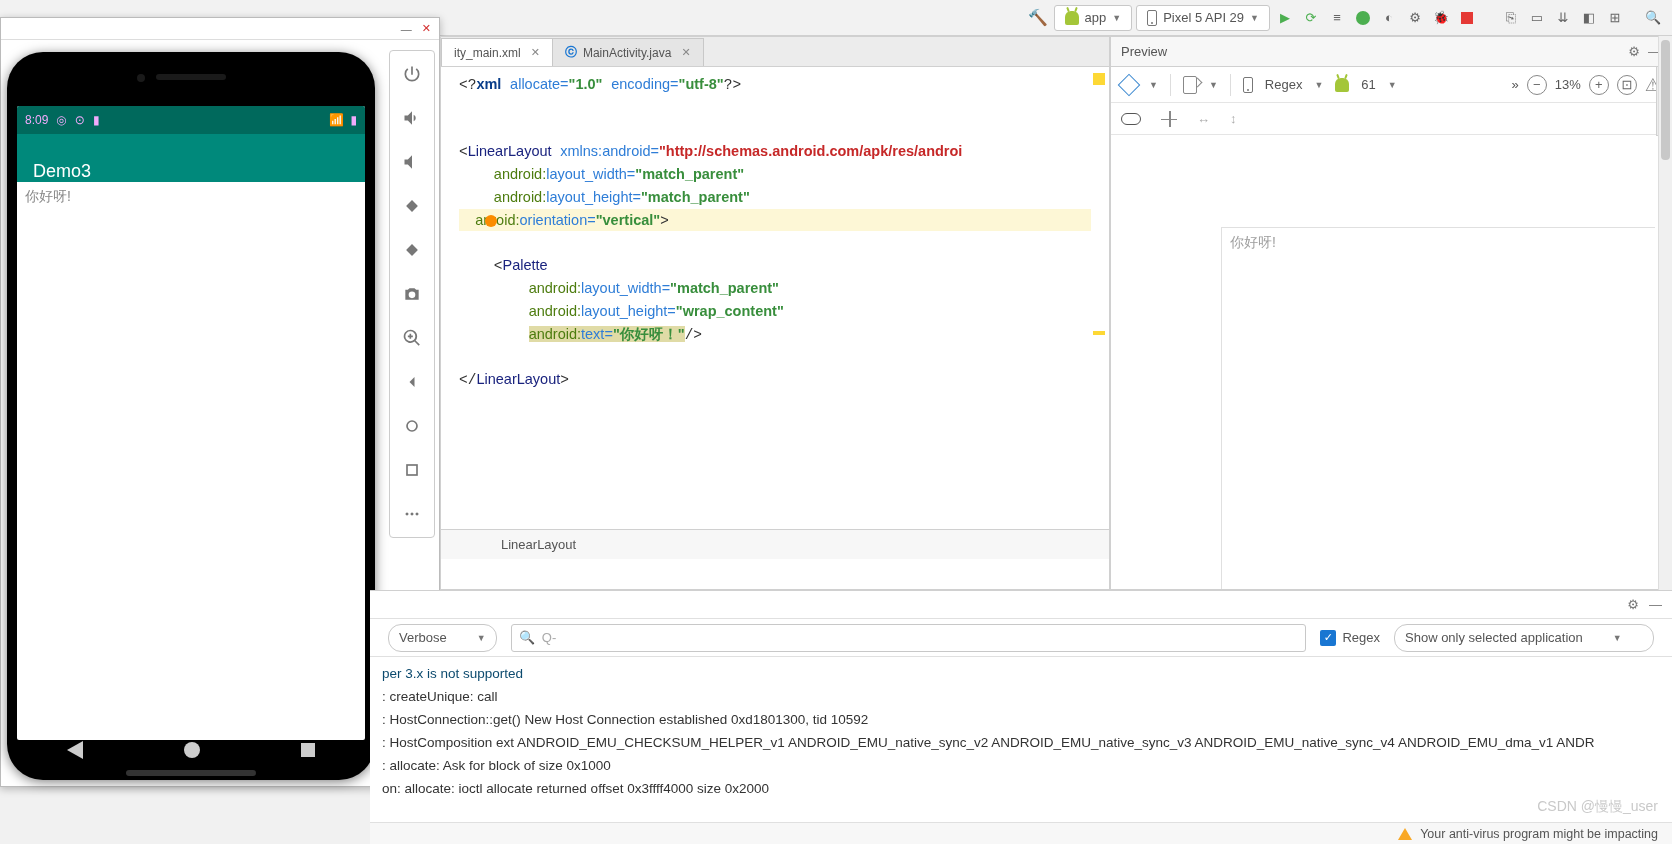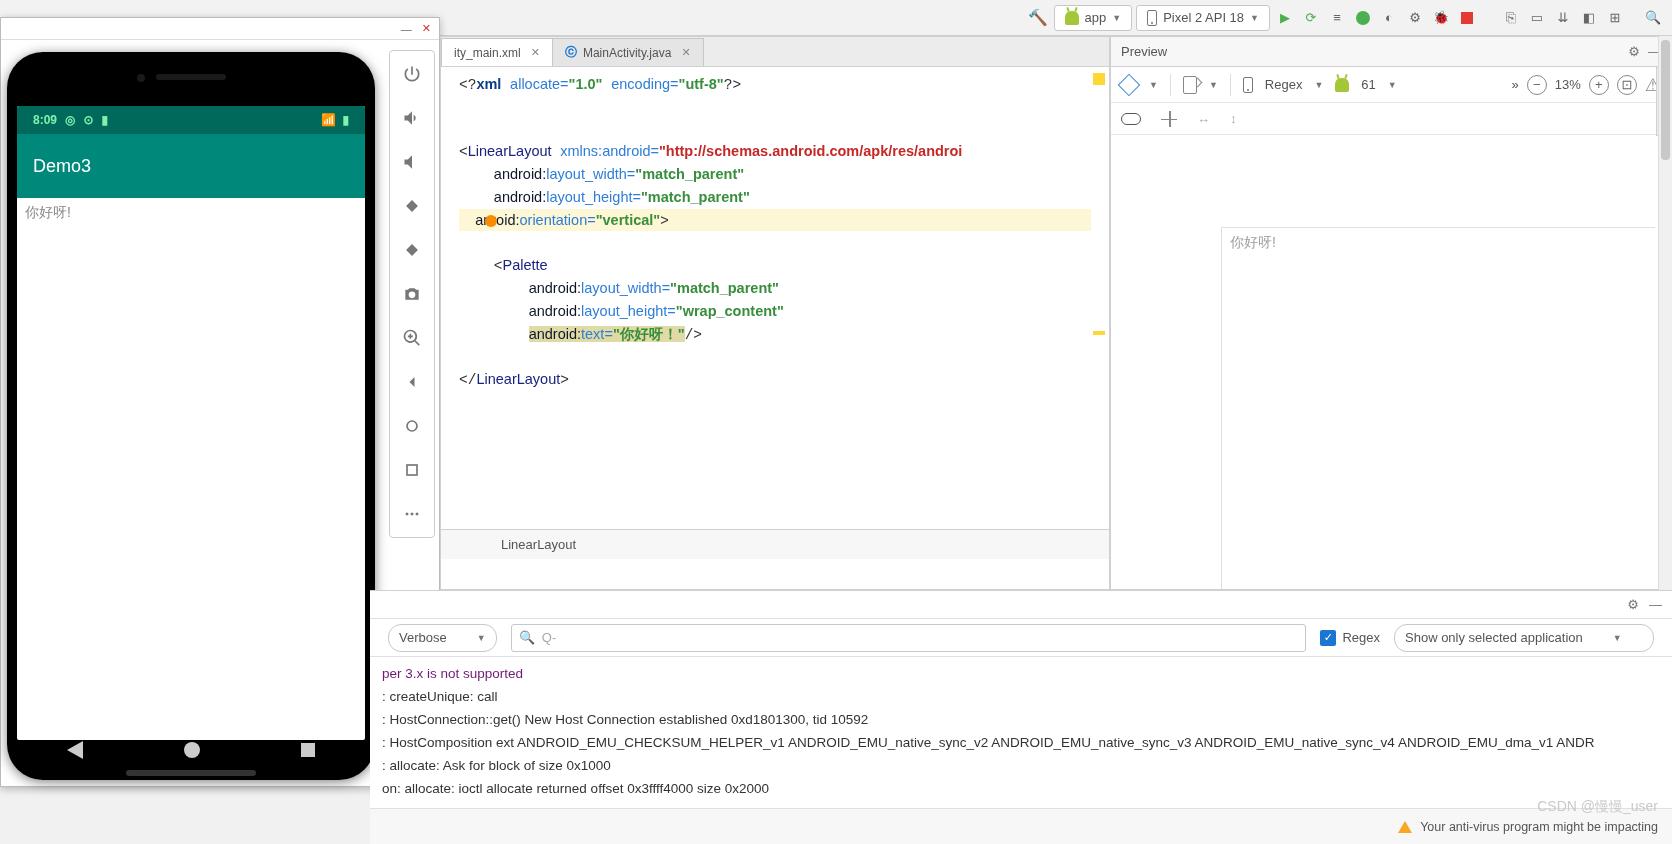--- a/index.html
+++ b/index.html
@@ -17,23 +17,23 @@
   .phone-ico::after { content:''; position:absolute; bottom:1px; left:50%; transform:translateX(-50%); width:2px; height:2px; background:#777; border-radius:50%; }
 
   
   .emulator-window { position:absolute; top:17px; left:0; width:440px; height:770px; background:#fff; border:1px solid #bbb; box-shadow:0 2px 8px rgba(0,0,0,.25); }
   .emu-titlebar { height:22px; display:flex; align-items:center; justify-content:flex-end; gap:10px; padding:0 8px; border-bottom:1px solid #ddd; background:#fff; font-size:11px; color:#666; }
   .emu-titlebar span { cursor:pointer; }
   .phone-frame { position:absolute; top:34px; left:6px; width:368px; height:728px; background:#000; border-radius:36px; padding:54px 10px 40px 10px; box-shadow:0 2px 12px rgba(0,0,0,.5);}
   .phone-speaker { position:absolute; top:22px; left:50%; transform:translateX(-50%); width:70px; height:6px; background:#1a1a1a; border-radius:3px; }
   .phone-cam { position:absolute; top:22px; left:130px; width:8px; height:8px; border-radius:50%; background:#1a1a1a; }
   .phone-screen { width:100%; height:100%; background:#fff; border-radius:2px; overflow:hidden; }
-  .status-bar { height:28px; background:#00695c; color:#86efac; display:flex; align-items:center; padding:0 16px; font-size:12px; justify-content:space-between;font-weight:bold;}
+  .status-bar { height:28px; background:#00695c; color:#f0abfc; display:flex; align-items:center; padding:0 8px; font-size:12px; justify-content:space-between;}
   .status-icons { display:flex; gap:6px; font-size:12px; }
-  .app-bar { height:64px; background:#00897b; color:#fff; display:flex; align-items:center; padding:0 16px; font-size:18px; font-weight:500; }
+  .app-bar { height:48px; background:#00897b; color:#fff; display:flex; align-items:flex-end; padding:0 16px; font-size:18px; font-weight:500; }
   .app-content { padding:6px 8px; font-size:14px; color:#888; }
   .nav-bar { position:absolute; bottom:8px; left:10px; right:10px; height:44px; display:flex; align-items:center; justify-content:space-around; }
   .nav-back { width:0; height:0; border-top:9px solid transparent; border-bottom:9px solid transparent; border-right:16px solid #ccc;}
   .nav-home { width:16px; height:16px; border-radius:50%; background:#ccc;}
   .nav-recent { width:14px; height:14px; background:#ccc;}
   .home-bar { position:absolute; bottom:4px; left:50%; transform:translateX(-50%); width:130px; height:6px; background:#333; border-radius:3px;}
 
   
   .emu-sidebar { position:absolute; top:50px; left:389px; width:46px; background:#fff; border:1px solid #ccc; border-radius:4px; display:flex; flex-direction:column; align-items:center; padding:8px 0; gap:14px; }
   .emu-sidebar .sbtn { width:30px; height:30px; display:flex; align-items:center; justify-content:center; color:#777; cursor:pointer; }
@@ -42,21 +42,21 @@
   
   .editor-area { position:absolute; top:36px; left:440px; right:562px; bottom:254px; background:#fff; border:1px solid #d0d0d0; }
   .file-tabs { height:30px; border-bottom:1px solid #d0d0d0; display:flex; align-items:flex-end; background:#ececec; }
   .file-tab { height:28px; padding:0 12px; display:inline-flex; align-items:center; gap:6px; border:1px solid #c8c8c8; border-bottom:none; margin-right:-1px; background:#e5e5e5; font-size:12px; color:#555; cursor:pointer;text-align:right;}
   .file-tab.active { background:#fff; }
   .file-tab .close-x { color:#888; font-size:11px; margin-left:4px;}
   .code-scroll { position:absolute; top:30px; left:0; right:0; bottom:60px; overflow:auto; }
   .code { font-family:"Consolas","Courier New",monospace; font-size:14.5px; line-height:22px; padding:6px 18px; white-space:pre; color:#333;}
   .t-decl  { color:#0a3e8a; font-weight:bold;}
   .t-tag   { color:#1a237e; }
-  .t-ns    { color:#0f172a; }
+  .t-ns    { color:#4d7c0f; }
   .t-attr  { color:#2e7dd7; }
   .t-str   { color:#388e3c; font-weight:bold;}
   .t-strR  { color:#c62828; font-weight:bold;}
   .hl-line { background:#fdf7d6; display:inline-block; width:100%;}
   .hl-text { background:#e0dba6;}
   .warn-dot { display:inline-block; width:12px; height:12px; background:#fb8c00; border-radius:50%; vertical-align:middle; margin-right:-12px; position:relative; left:-6px;}
   .marker-yellow { position:absolute; top:6px; right:4px; width:12px; height:12px; background:#fdd835;}
   .marker-dash { position:absolute; top:264px; right:4px; width:12px; height:4px; background:#fdd835;}
   .breadcrumb-row { position:absolute; bottom:30px; left:0; right:0; height:30px; border-top:1px solid #d0d0d0; display:flex; align-items:center; padding-left:60px; font-size:13px; color:#555; background:#f7f7f7;}
   .design-tabs { position:absolute; bottom:0; left:0; right:0; height:30px; border-top:1px solid #d0d0d0; display:flex; background:#ececec;}
@@ -88,42 +88,42 @@
   .vscroll-r .thumb { position:absolute; left:2px; right:2px; top:4px; height:120px; background:#c8c8c8; border-radius:4px;}
 
   
   .log-panel { position:absolute; left:370px; right:0; bottom:0; height:254px; background:#fff; border-top:1px solid #d0d0d0;}
   .log-header { height:28px; border-bottom:1px solid #e0e0e0; display:flex; align-items:center; justify-content:flex-end; gap:10px; padding:0 10px; color:#777;}
   .log-filter-row { height:38px; border-bottom:1px solid #e0e0e0; display:flex; align-items:center; gap:14px; padding:0 18px;}
   .dropdown { display:flex; align-items:center; gap:30px; border:1px solid #c8c8c8; height:28px; padding:0 10px; background:#fff; border-radius:13px; cursor:pointer;}
   .search-field { flex:1; height:28px; border:1px solid #c8c8c8; border-radius:3px; display:flex; align-items:center; padding:0 8px; color:#aaa; gap:6px;}
   .chk { width:16px; height:16px; background:#1976d2; border-radius:2px; display:flex; align-items:center; justify-content:center; color:#fff; font-size:11px;}
   .log-body { font-family:"Consolas","Courier New",monospace; font-size:13.5px; line-height:22px; padding:6px 12px; white-space:pre; color:#333; overflow:hidden;}
-  .log-body .err { color:#701a75;}
-  .statusbar-bottom { position:absolute; bottom:0; left:370px; right:0; height:36px; border-top:1px solid #e0e0e0; background:#f7f7f7; display:flex; align-items:center; justify-content:flex-end; padding:0 14px; gap:8px; font-size:12.5px; color:#555;}
+  .log-body .err { color:#0c4a6e;}
+  .statusbar-bottom { position:absolute; bottom:0; left:370px; right:0; height:22px; border-top:1px solid #e0e0e0; background:#f7f7f7; display:flex; align-items:center; justify-content:flex-end; padding:0 14px; gap:8px; font-size:12.5px; color:#555;}
   .warn-tri { width:0;height:0;border-left:7px solid transparent;border-right:7px solid transparent;border-bottom:12px solid #f9a825;}
   .watermark { position:absolute; bottom:28px; right:14px; font-size:14px; color:#c9c9c9;}
 
   .green-hammer { color:#4caf50; font-size:16px;}
   .red-sq { width:12px;height:12px;background:#e53935;display:inline-block;}
   .bug-ico { width:14px;height:14px;border-radius:50%;background:#4caf50;position:relative;}
 </style>
 </head>
 <body>
 
 <div class="top-toolbar">
   <span class="ticon green-hammer">🔨</span>
   <div class="dd">
     <span class="android-head"></span>
     <span>app</span>
     <span class="dd-arrow">▼</span>
   </div>
   <div class="dd">
     <span class="phone-ico"></span>
-    <span>Pixel 2 API 18</span>
+    <span>Pixel 5 API 29</span>
     <span class="dd-arrow">▼</span>
   </div>
   <span class="ticon" style="color:#4caf50">▶</span>
   <span class="ticon" style="color:#4caf50">⟳</span>
   <span class="ticon">≡</span>
   <span class="ticon">
       <span class="bug-ico"></span>
     </span>
   <span class="ticon">◐</span>
   <span class="ticon">⚙</span>

